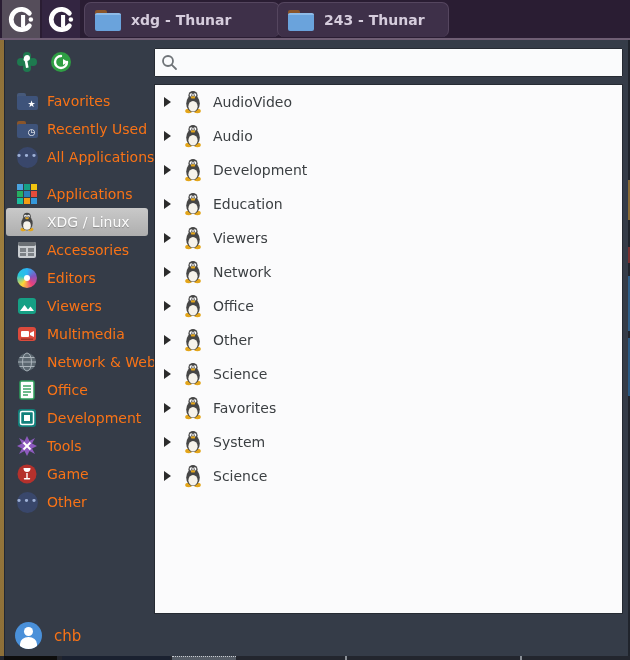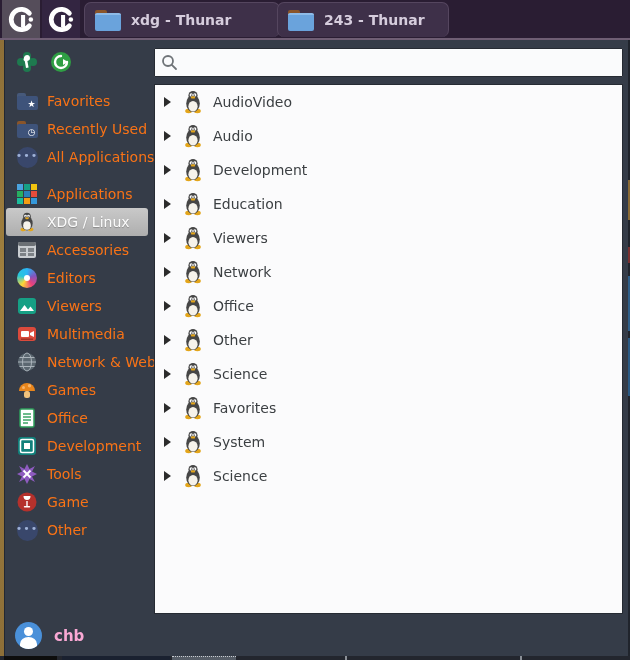--- a/index.html
+++ b/index.html
@@ -59,21 +59,21 @@
   .cat-row { height:34px; display:flex; align-items:center; gap:8px; padding-left:9px; cursor:pointer; }
   .tri { width:0; height:0; border-left:7px solid #2c2c2c; border-top:5px solid transparent;
          border-bottom:5px solid transparent; margin-right:2px; }
   .cat-row .lbl { color:#3b3f42; font-size:14px; }
 
   
   .user-row { position:absolute; left:10px; top:582px; display:flex; align-items:center; gap:12px; cursor:pointer; }
   .avatar { width:27px; height:27px; border-radius:50%; background:#4a90d9; position:relative; overflow:hidden; }
   .avatar .head { position:absolute; left:9px; top:5px; width:9px; height:9px; background:#fff; border-radius:50%; }
   .avatar .shoulders { position:absolute; left:5px; top:15px; width:17px; height:14px; background:#fff; border-radius:50% 50% 0 0; }
-  .user-name { color:#f9a8d4; font-size:15px; font-weight:bold; }
+  .user-name { color:#f97316; font-size:15px; font-weight:normal; }
 
   
   .mini-folder { position:relative; width:21px; height:17px; }
   .mini-folder .tab { position:absolute; left:0; top:0; width:9px; height:5px; background:#46597a; border-radius:2px 2px 0 0; }
   .mini-folder.rc .tab { background:#8a552a; }
   .mini-folder .body { position:absolute; left:0; top:3px; width:21px; height:14px; background:#3e537a; border-radius:2px; }
   .mini-folder .glyph { position:absolute; right:2px; bottom:1px; color:#fff; font-size:9px; line-height:9px; }
   .dot-circle { width:21px; height:21px; border-radius:50%; background:#39476b; color:#9fb2d8;
                 display:flex; align-items:center; justify-content:center; font-size:11px; letter-spacing:1px; padding-bottom:4px; }
   .grid9 { display:grid; grid-template-columns:repeat(3,6px); grid-template-rows:repeat(3,6px); gap:1px; }
@@ -281,31 +281,20 @@
               <circle cx="10" cy="10" r="9" fill="#5b6770"></circle>
               <ellipse cx="10" cy="10" rx="4.5" ry="9" fill="none" stroke="#aab3ba" stroke-width="1"></ellipse>
               <line x1="1" y1="10" x2="19" y2="10" stroke="#aab3ba" stroke-width="1"></line>
               <line x1="2.5" y1="5.5" x2="17.5" y2="5.5" stroke="#aab3ba" stroke-width="1"></line>
               <line x1="2.5" y1="14.5" x2="17.5" y2="14.5" stroke="#aab3ba" stroke-width="1"></line>
             </svg>
           </span>
           <span class="lbl">Network &amp; Web</span>
         </div>
 
-        <div class="side-item">
-          <span class="sico">
-            <svg width="20" height="20" viewBox="0 0 20 20">
-              <path d="M2 11 a8 8 0 0 1 16 0 z" fill="#e8851c"></path>
-              <circle cx="6.5" cy="7.5" r="1.5" fill="#f7b569"></circle>
-                <circle cx="12.5" cy="5.8" r="1.7" fill="#f7b569"></circle>
-              <rect x="7" y="11" width="6" height="7" rx="2.5" fill="#f0c27d"></rect>
-            </svg>
-          </span>
-          <span class="lbl">Games</span>
-        </div>
 
         <div class="side-item">
           <span class="sico">
             <svg width="20" height="20" viewBox="0 0 20 20">
               <rect x="3" y="1" width="14" height="18" rx="1.5" fill="#fff" stroke="#2e9e5b" stroke-width="1.5"></rect>
               <line x1="6" y1="6" x2="14" y2="6" stroke="#2e9e5b" stroke-width="1.4"></line>
               <line x1="6" y1="9" x2="14" y2="9" stroke="#2e9e5b" stroke-width="1.4"></line>
               <line x1="6" y1="12" x2="14" y2="12" stroke="#2e9e5b" stroke-width="1.4"></line>
               <line x1="6" y1="15" x2="11" y2="15" stroke="#2e9e5b" stroke-width="1.4"></line>
             </svg>

